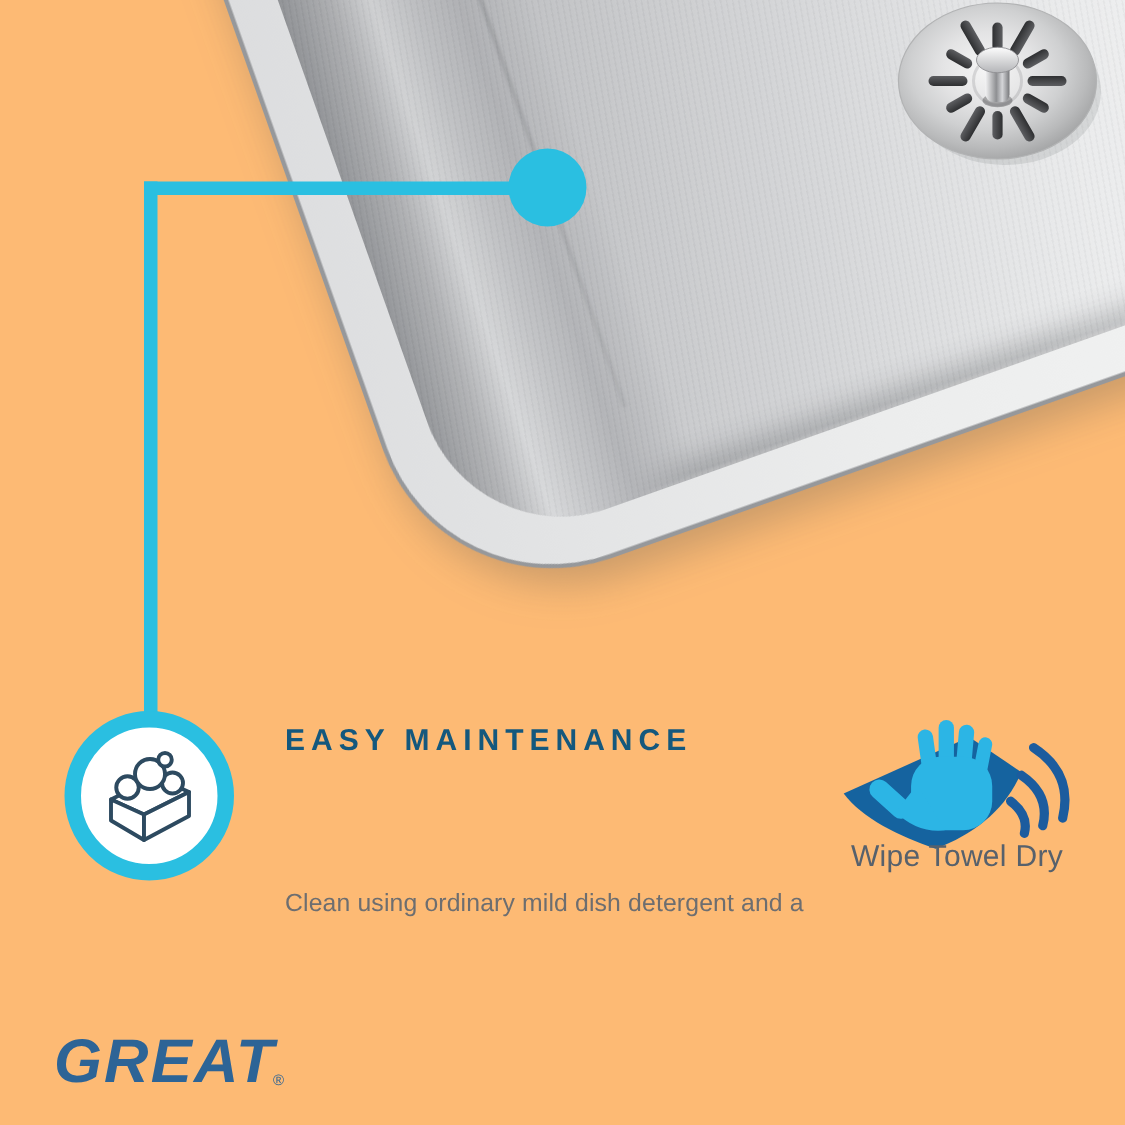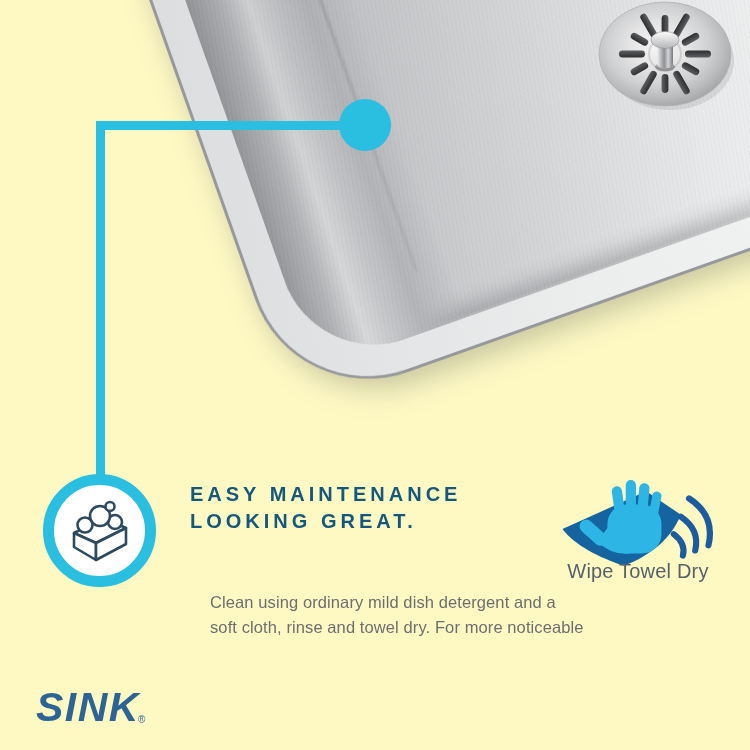--- a/index.html
+++ b/index.html
@@ -1,17 +1,17 @@
 <!DOCTYPE html>
 <html><head>
 <meta charset="utf-8">
 <style>
   html,body{margin:0;padding:0;background:#ffffff;}
   .canvas{
-    position:relative;width:750px;height:750px;overflow:hidden;background:#fef9c3;
+    position:relative;width:750px;height:750px;overflow:hidden;background:#fdba74;
     font-family:"Liberation Sans", sans-serif;
   }
   
   .photo{position:absolute;left:0;top:0;width:750px;height:458px;overflow:hidden;}
   .sink-rot{
     position:absolute;left:295px;top:-488px;width:1200px;height:900px;
     transform-origin:0 100%;transform:rotate(-19.5deg);
     filter:drop-shadow(4px 12px 14px rgba(70,72,76,.28));
   }
   .sink-edge{position:absolute;inset:0;border-bottom-left-radius:120px;background:#96989b;}
@@ -48,21 +48,21 @@
   .callout-vline{position:absolute;left:96px;top:121px;width:9px;height:357px;}
   .callout-dot{position:absolute;left:339px;top:99px;width:52px;height:52px;border-radius:50%;}
   .feature-ring{
     position:absolute;left:43px;top:474px;width:113px;height:113px;border-radius:50%;
     background:#ffffff;box-sizing:border-box;border:11px solid #2abfe1;
     display:flex;align-items:center;justify-content:center;
   }
   
   .heading{position:absolute;left:190px;top:481px;color:#14587d;font-size:20px;line-height:27px;font-weight:800;letter-spacing:4px;}
   .bodytext{position:absolute;left:190px;top:590px;color:#6d6e70;font-size:16.5px;line-height:25px;letter-spacing:.1px;}
-  .bodytext div{white-space:nowrap;margin-left:20px;}
+  .bodytext div{white-space:nowrap;}
   
   .wipe-icon{position:absolute;left:556px;top:478px;width:164px;height:98px;}
   .wipe-label{position:absolute;left:548px;top:560px;width:180px;text-align:center;color:#57616c;font-size:20px;letter-spacing:.2px;}
   
   .brand{position:absolute;left:36px;top:684px;color:#2d6496;font-size:41px;font-weight:800;font-style:italic;letter-spacing:1.5px;white-space:nowrap;}
   .brand .reg{font-size:10px;font-style:normal;font-weight:400;letter-spacing:0;vertical-align:baseline;position:relative;top:2px;left:-2px;}
 </style>
 </head>
 <body>
 
@@ -141,25 +141,23 @@
         <circle cx="21" cy="28" r="7.5"></circle>
         <circle cx="51" cy="25" r="7"></circle>
         <circle cx="36" cy="19" r="10"></circle>
         <circle cx="46" cy="9.5" r="4.5"></circle>
       </g>
     </svg>
   </div>
 
   <div class="heading">
     <div>EASY MAINTENANCE</div>
-    <div>LOOKING GREAT.</div>
   </div>
   <div class="bodytext">
     <div>Clean using ordinary mild dish detergent and a</div>
-    <div>soft cloth, rinse and towel dry. For more noticeable</div>
   </div>
 
   <svg class="wipe-icon" viewBox="0 0 160 96">
     <path d="M6,50 L88,13 L122,36 C112,60 92,76 66,86 C42,78 18,66 6,50 Z" fill="#15639f"></path>
     <g fill="#2cb5e5">
       <rect x="56" y="8" width="10" height="34" rx="5" transform="rotate(-8 61 25)"></rect>
       <rect x="68" y="2" width="10" height="40" rx="5"></rect>
       <rect x="80" y="5" width="10" height="38" rx="5" transform="rotate(5 85 24)"></rect>
       <rect x="92" y="13" width="9" height="31" rx="4.5" transform="rotate(11 96 28)"></rect>
       <rect x="30" y="38" width="13" height="32" rx="6.5" transform="rotate(-48 36 54)"></rect>
@@ -167,15 +165,15 @@
       <path d="M40,62 q14,14 32,12 L54,44 Z"></path>
     </g>
     <g fill="none" stroke="#1c5c9e" stroke-width="6" stroke-linecap="round">
       <path d="M130,20 q26,17 19,46"></path>
       <path d="M122,38 q19,13 14,33"></path>
       <path d="M115,55 q12,9 9,21"></path>
     </g>
   </svg>
   <div class="wipe-label">Wipe Towel Dry</div>
 
-  <div class="brand"><span>SINK</span><span class="reg">®</span></div>
+  <div class="brand"><span>GREAT</span><span class="reg">®</span></div>
 
 </div>
 
 </body></html>

